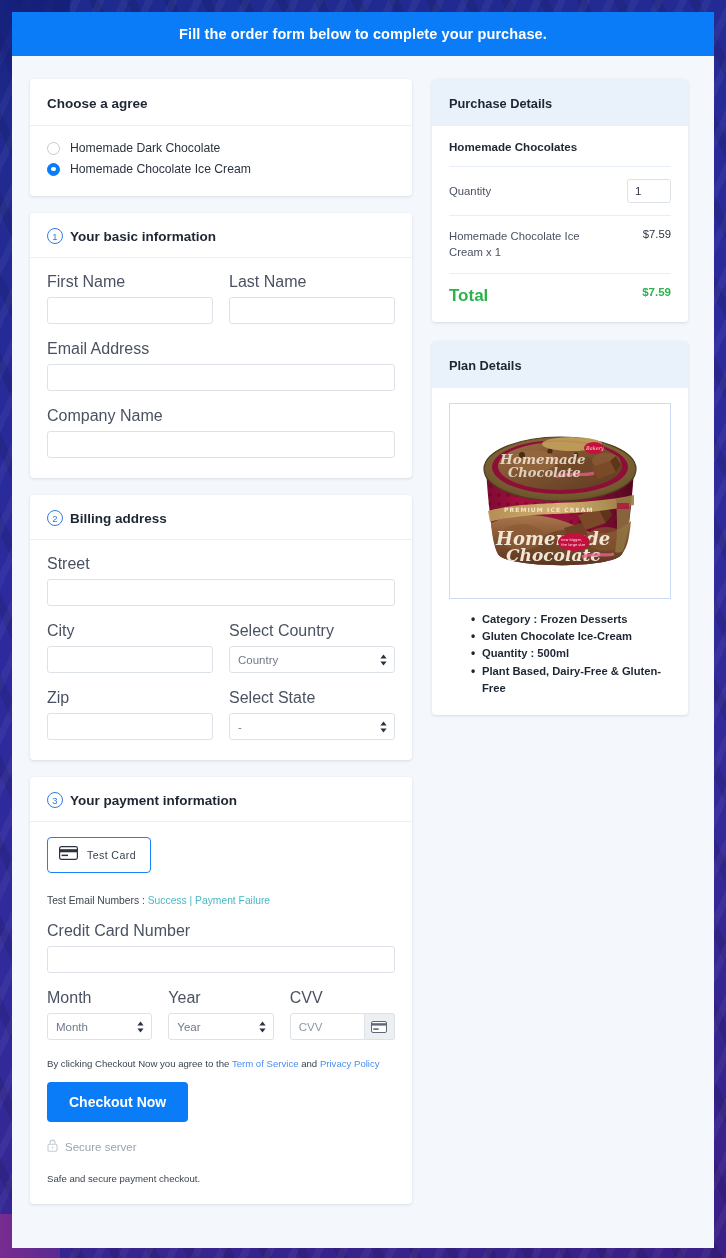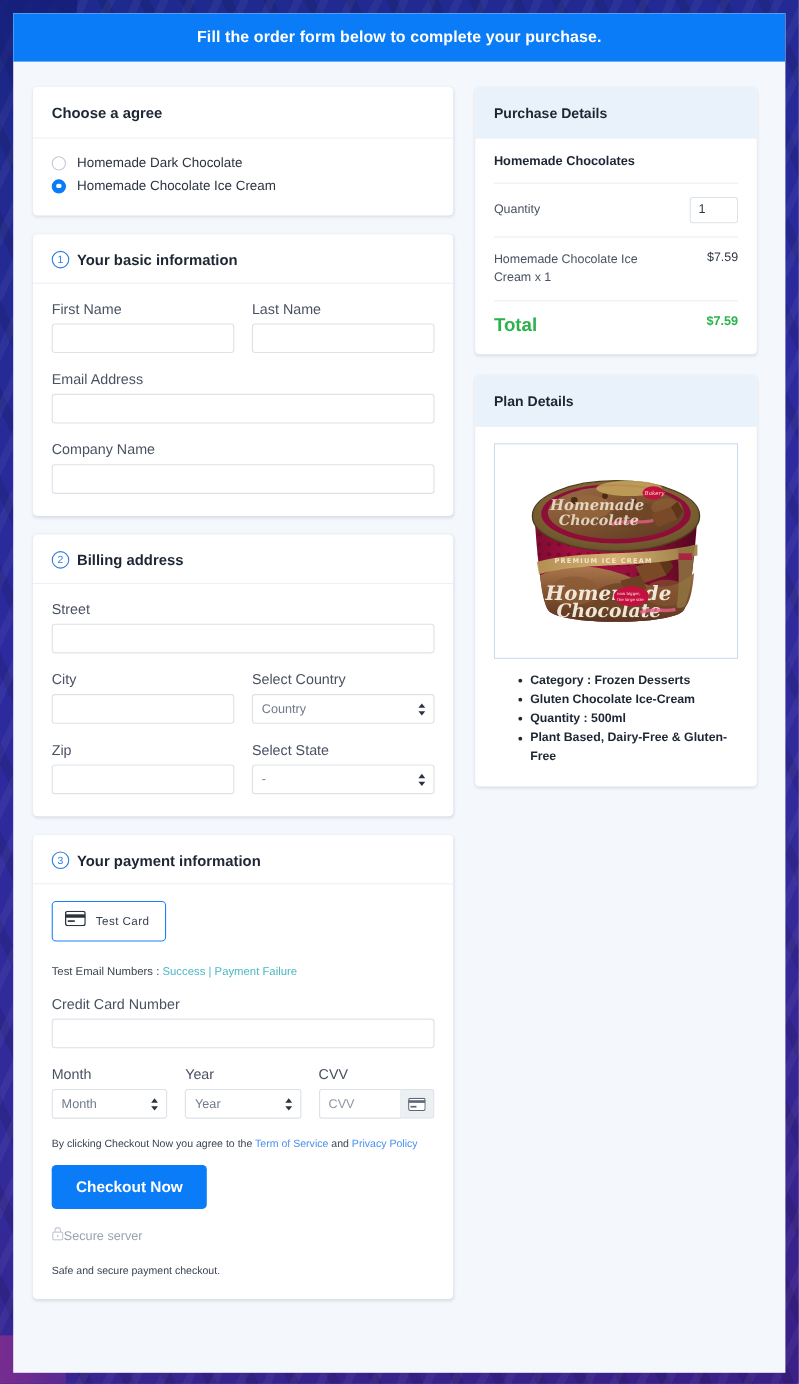--- a/index.html
+++ b/index.html
@@ -129,21 +129,21 @@
     position: absolute;
     left: 3.2px; top: 3.2px;
     width: 4.6px; height: 4.6px;
     border-radius: 50%;
     background: #fff;
   }
   .radio-label { font-size: 12.2px; color: #2c3440; }
 
   
   .field-label {
-    font-size: 13px;
+    font-size: 16px;
     color: #4a5262;
     margin-bottom: 6px;
     display: block;
   }
   .input {
     width: 100%;
     height: 27px;
     border: 1px solid #dde2e9;
     border-radius: 3px;
     background: #fff;
@@ -238,20 +238,21 @@
     border-radius: 4px;
     font-size: 14px;
     font-weight: bold;
     padding: 12px 22px;
     cursor: pointer;
     font-family: "Liberation Sans", sans-serif;
   }
   .secure-row {
     display: flex;
     align-items: center;
+    gap: 7px;
     margin-top: 16px;
   }
   .secure-text { font-size: 11.5px; color: #9aa3b0; }
   .safe-note { font-size: 9.6px; color: #3b4450; margin-top: 17px; }
 
   
   .panel {
     background: #ffffff;
     border-radius: 4px;
     box-shadow: 0 1px 3px rgba(20,40,80,.13);

